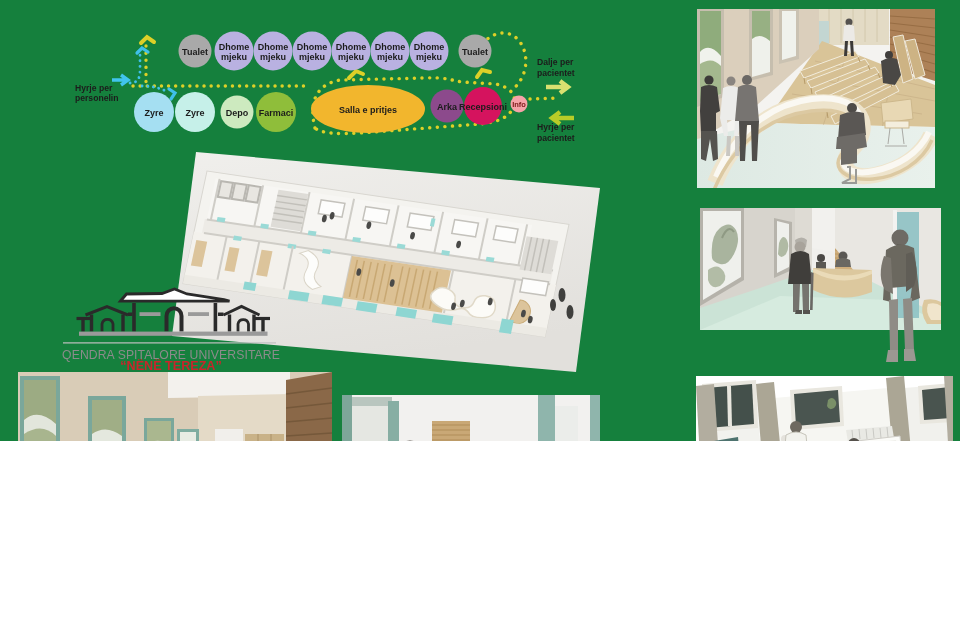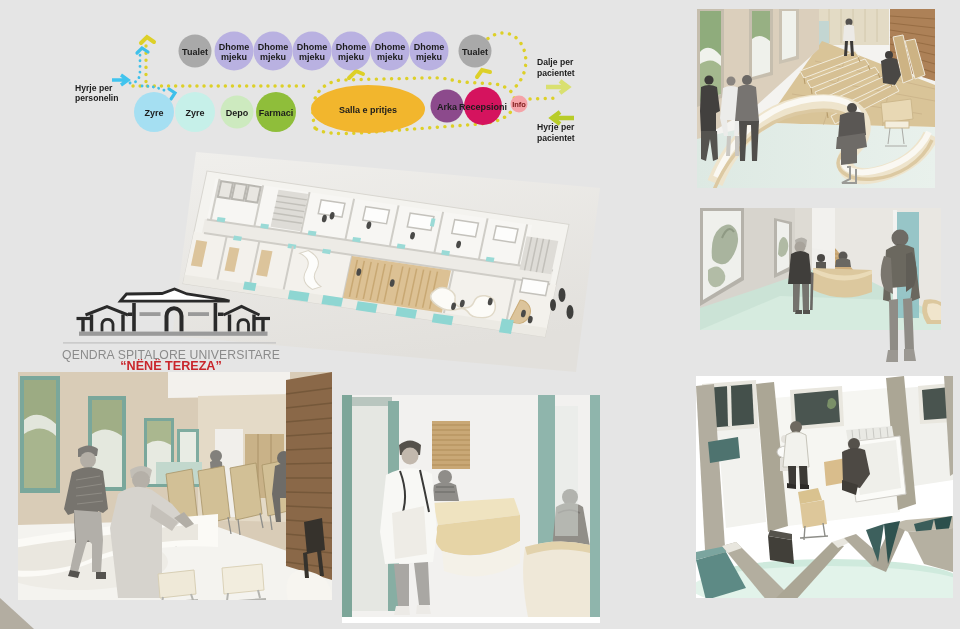--- a/index.html
+++ b/index.html
@@ -1,15 +1,15 @@
 <!DOCTYPE html>
 <html><head><meta charset="utf-8">
 <style>
 html,body{margin:0;padding:0;background:#fff;}
-#board{position:relative;width:960px;height:629px;background:#e5e5e5;overflow:hidden;
+#board{position:relative;width:960px;height:441px;background:#15803d;overflow:hidden;
 font-family:"Liberation Sans",sans-serif;}
 .abs{position:absolute;}
 </style></head>
 <body>
 <div id="board">
 <svg class="abs" style="left:90px;top:140px" width="580" height="245" viewBox="90 140 580 245">
   <defs>
     <linearGradient id="gnd" x1="0" y1="0" x2="0.3" y2="1">
       <stop offset="0" stop-color="#f0efec"></stop>
           <stop offset="1" stop-color="#e2e0dc"></stop>

